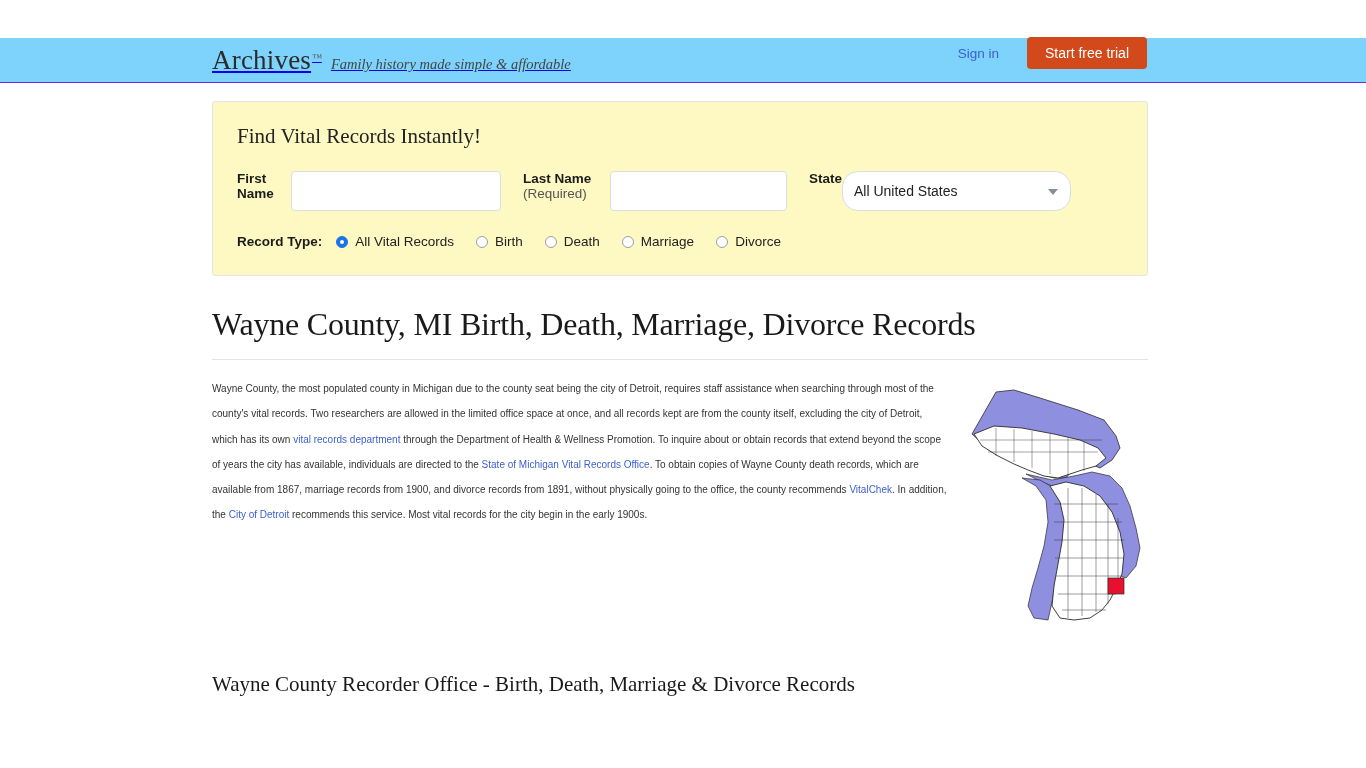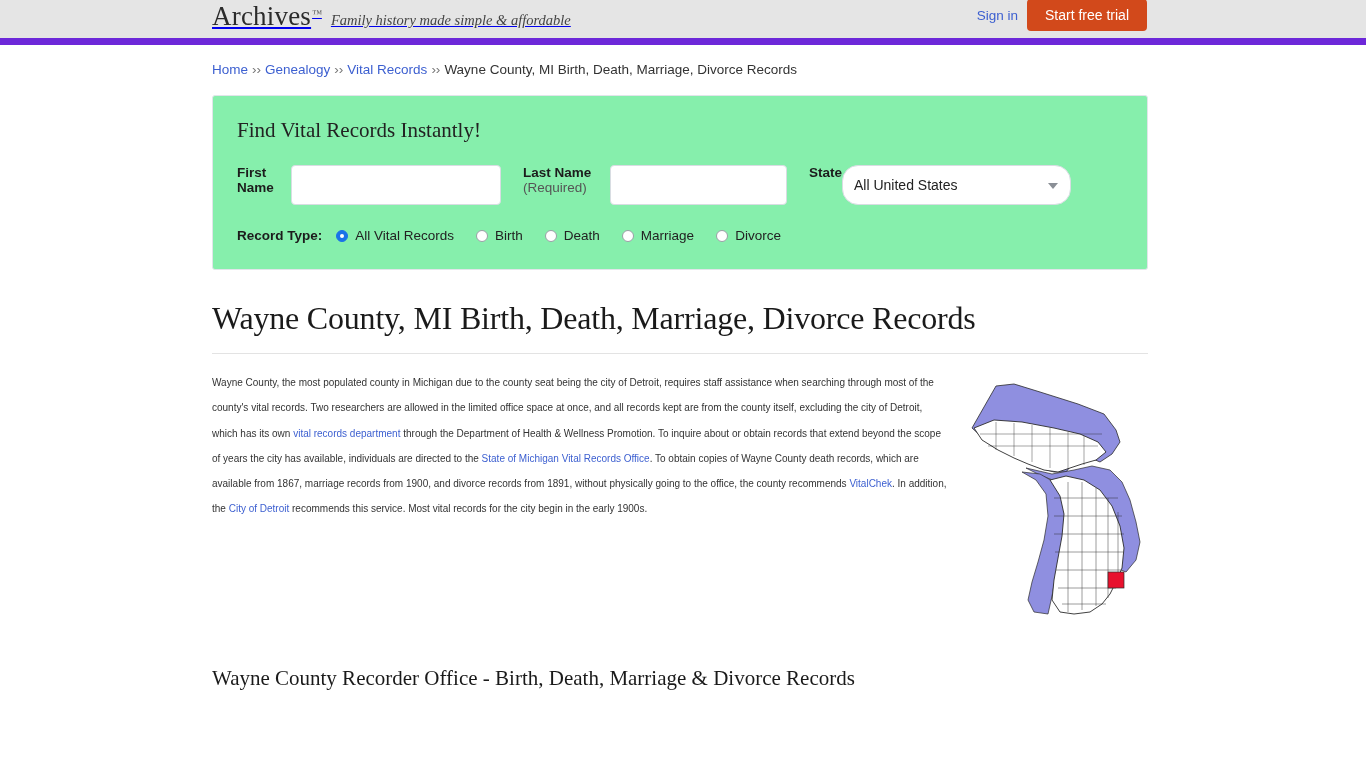--- a/index.html
+++ b/index.html
@@ -7,25 +7,26 @@
     margin: 0; padding: 0;
     width: 1366px; height: 768px;
     background: #ffffff;
     font-family: "Liberation Sans", sans-serif;
     overflow: hidden;
   }
 
   
   .site-header {
     height: 45px;
-    background: #e5e5e5;
-    border-bottom: 7px solid #6d28d9;
+    background: #7dd3fc;
+    border-bottom: 1px solid #6d28d9;
     display: flex;
     align-items: center;
     position: relative;
+    margin-top: 38px;
   }
   .brand-wrap {
     position: absolute;
     left: 212px;
     bottom: 6px;
     display: flex;
     align-items: baseline;
   }
   .brand-logo {
     font-family: "Liberation Serif", serif;
@@ -49,21 +50,21 @@
     color: #444;
     margin-left: 9px;
   }
   .header-right {
     position: absolute;
     right: 219px;
     top: 0;
     height: 30px;
     display: flex;
     align-items: center;
-    gap: 9px;
+    gap: 28px;
   }
   .signin-link {
     color: #3c5fd0;
     font-size: 13.5px;
     text-decoration: none;
   }
   .trial-btn {
     background: #d2491b;
     color: #ffffff;
     font-size: 14px;
@@ -89,21 +90,21 @@
     color: #333;
     white-space: nowrap;
   }
   .breadcrumb a { color: #3c5fd0; text-decoration: none; }
   .crumb-sep { color: #777; margin: 0 4px; }
   .crumb-current { color: #333; }
 
   
   .search-panel {
     margin-top: 18px;
-    background: #86efac;
+    background: #fef9c3;
     border: 1px solid #e1e5ea;
     border-radius: 3px;
     padding: 22px 24px 26px 24px;
     width: 936px;
   }
   .panel-title {
     font-family: "Liberation Serif", serif;
     font-size: 21px;
     color: #222;
     margin: 0 0 22px 0;
@@ -267,23 +268,20 @@
     <span class="brand-tagline">Family history made simple &amp; affordable</span>
   </a>
   <div class="header-right">
     <a class="signin-link" href="#">Sign in</a>
     <button class="trial-btn">Start free trial</button>
   </div>
 </div>
 
 <div class="page">
 
-  <div class="breadcrumb">
-    <a href="#">Home</a><span class="crumb-sep">››</span><a href="#">Genealogy</a><span class="crumb-sep">››</span><a href="#">Vital Records</a><span class="crumb-sep">››</span><span class="crumb-current">Wayne County, MI Birth, Death, Marriage, Divorce Records</span>
-  </div>
 
   <div class="search-panel">
     <h2 class="panel-title">Find Vital Records Instantly!</h2>
 
     <div class="field-row">
       <div class="field first">
         <label class="field-label">First Name</label>
         <input class="text-input" type="text" placeholder="" value="" style="">
       </div>
 

